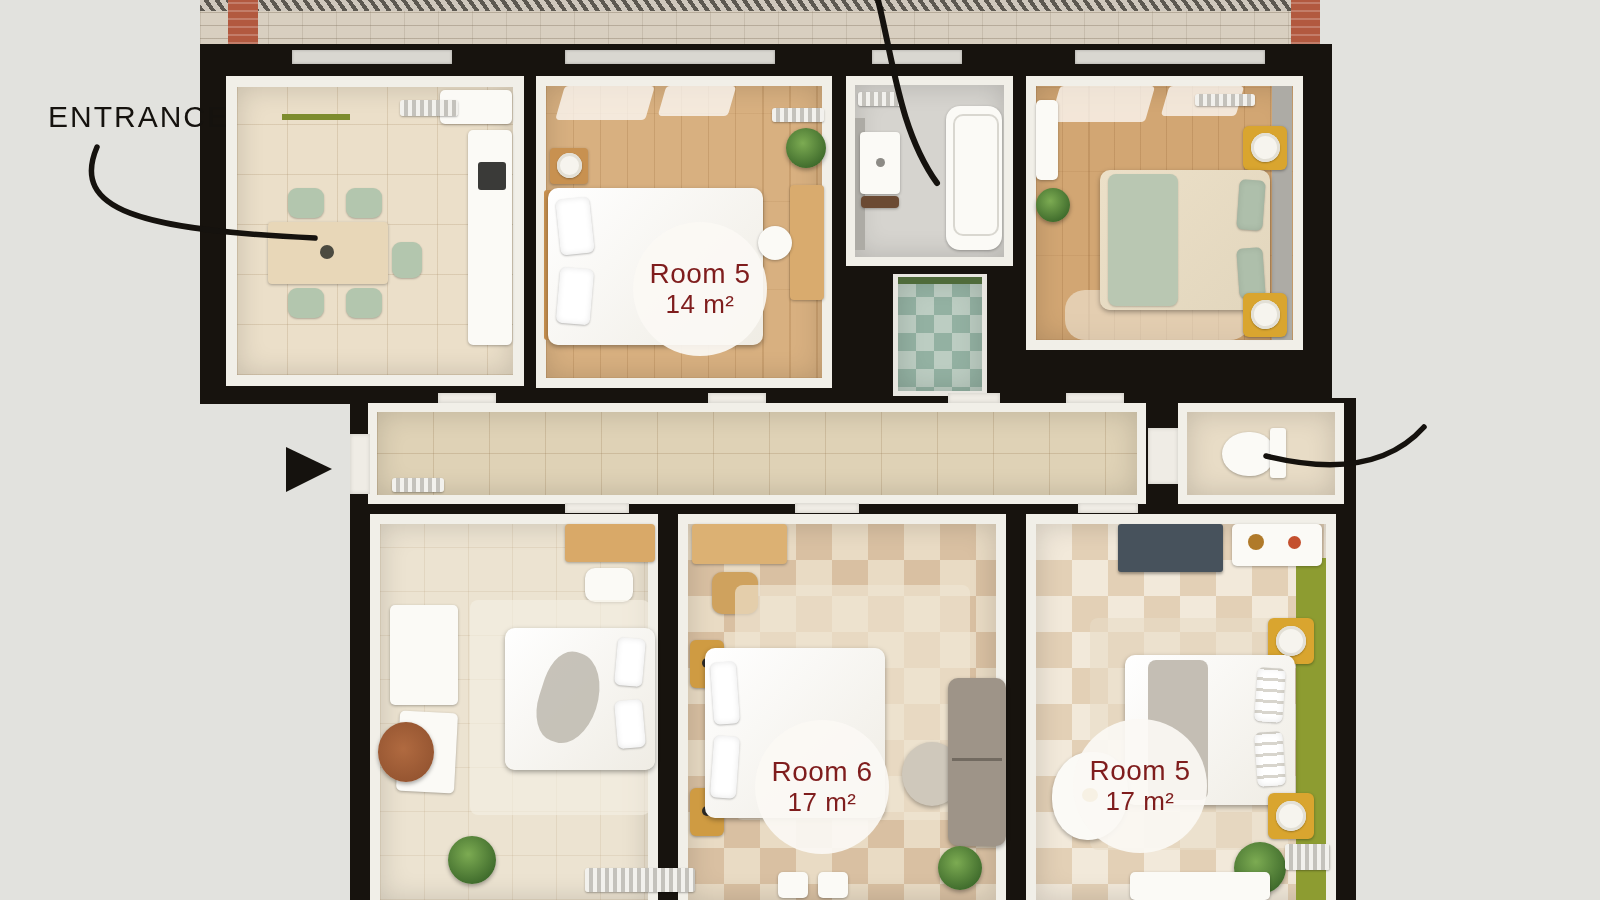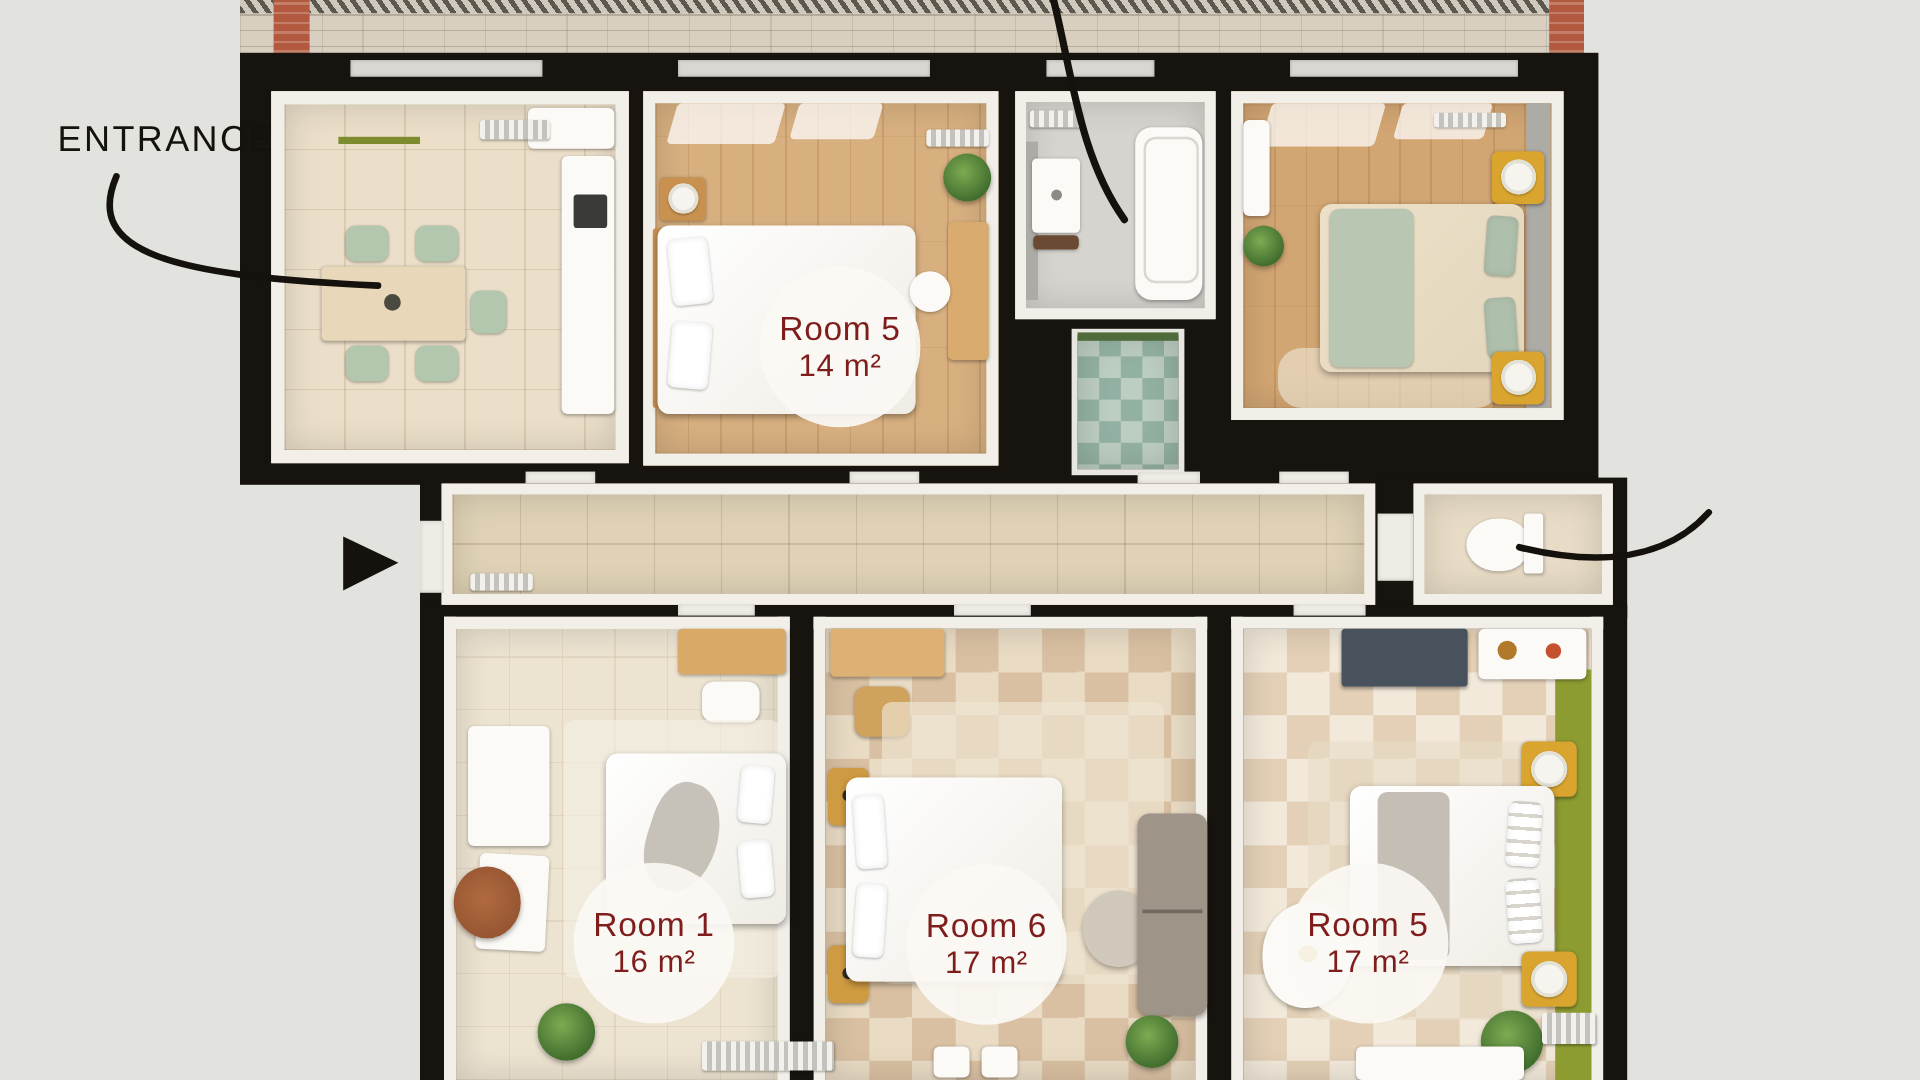--- a/index.html
+++ b/index.html
@@ -207,24 +207,20 @@
   <div class="mustard" style="left:1268px;top:793px;width:46px;height:46px;"></div>
   <div class="lamp" style="left:1276px;top:801px;width:30px;height:30px;"></div>
   <div class="plant" style="left:1234px;top:842px;width:52px;height:52px;"></div>
   <div class="radiator" style="left:1285px;top:844px;width:45px;height:26px;"></div>
   <div class="white" style="left:1130px;top:872px;width:140px;height:28px;"></div>
 
   <div class="badge" style="left:633px;top:222px;">
     <div class="name">Room 5</div>
     <div class="area">14 m²</div>
   </div>
-  <div class="badge" style="left:478px;top:719px;">
-    <div class="name">Room 1</div>
-    <div class="area">16 m²</div>
-  </div>
   <div class="badge" style="left:755px;top:720px;">
     <div class="name">Room 6</div>
     <div class="area">17 m²</div>
   </div>
   <div class="badge" style="left:1073px;top:719px;">
     <div class="name">Room 5</div>
     <div class="area">17 m²</div>
   </div>
 
   <svg class="overlay" width="1600" height="900" viewBox="0 0 1600 900">

